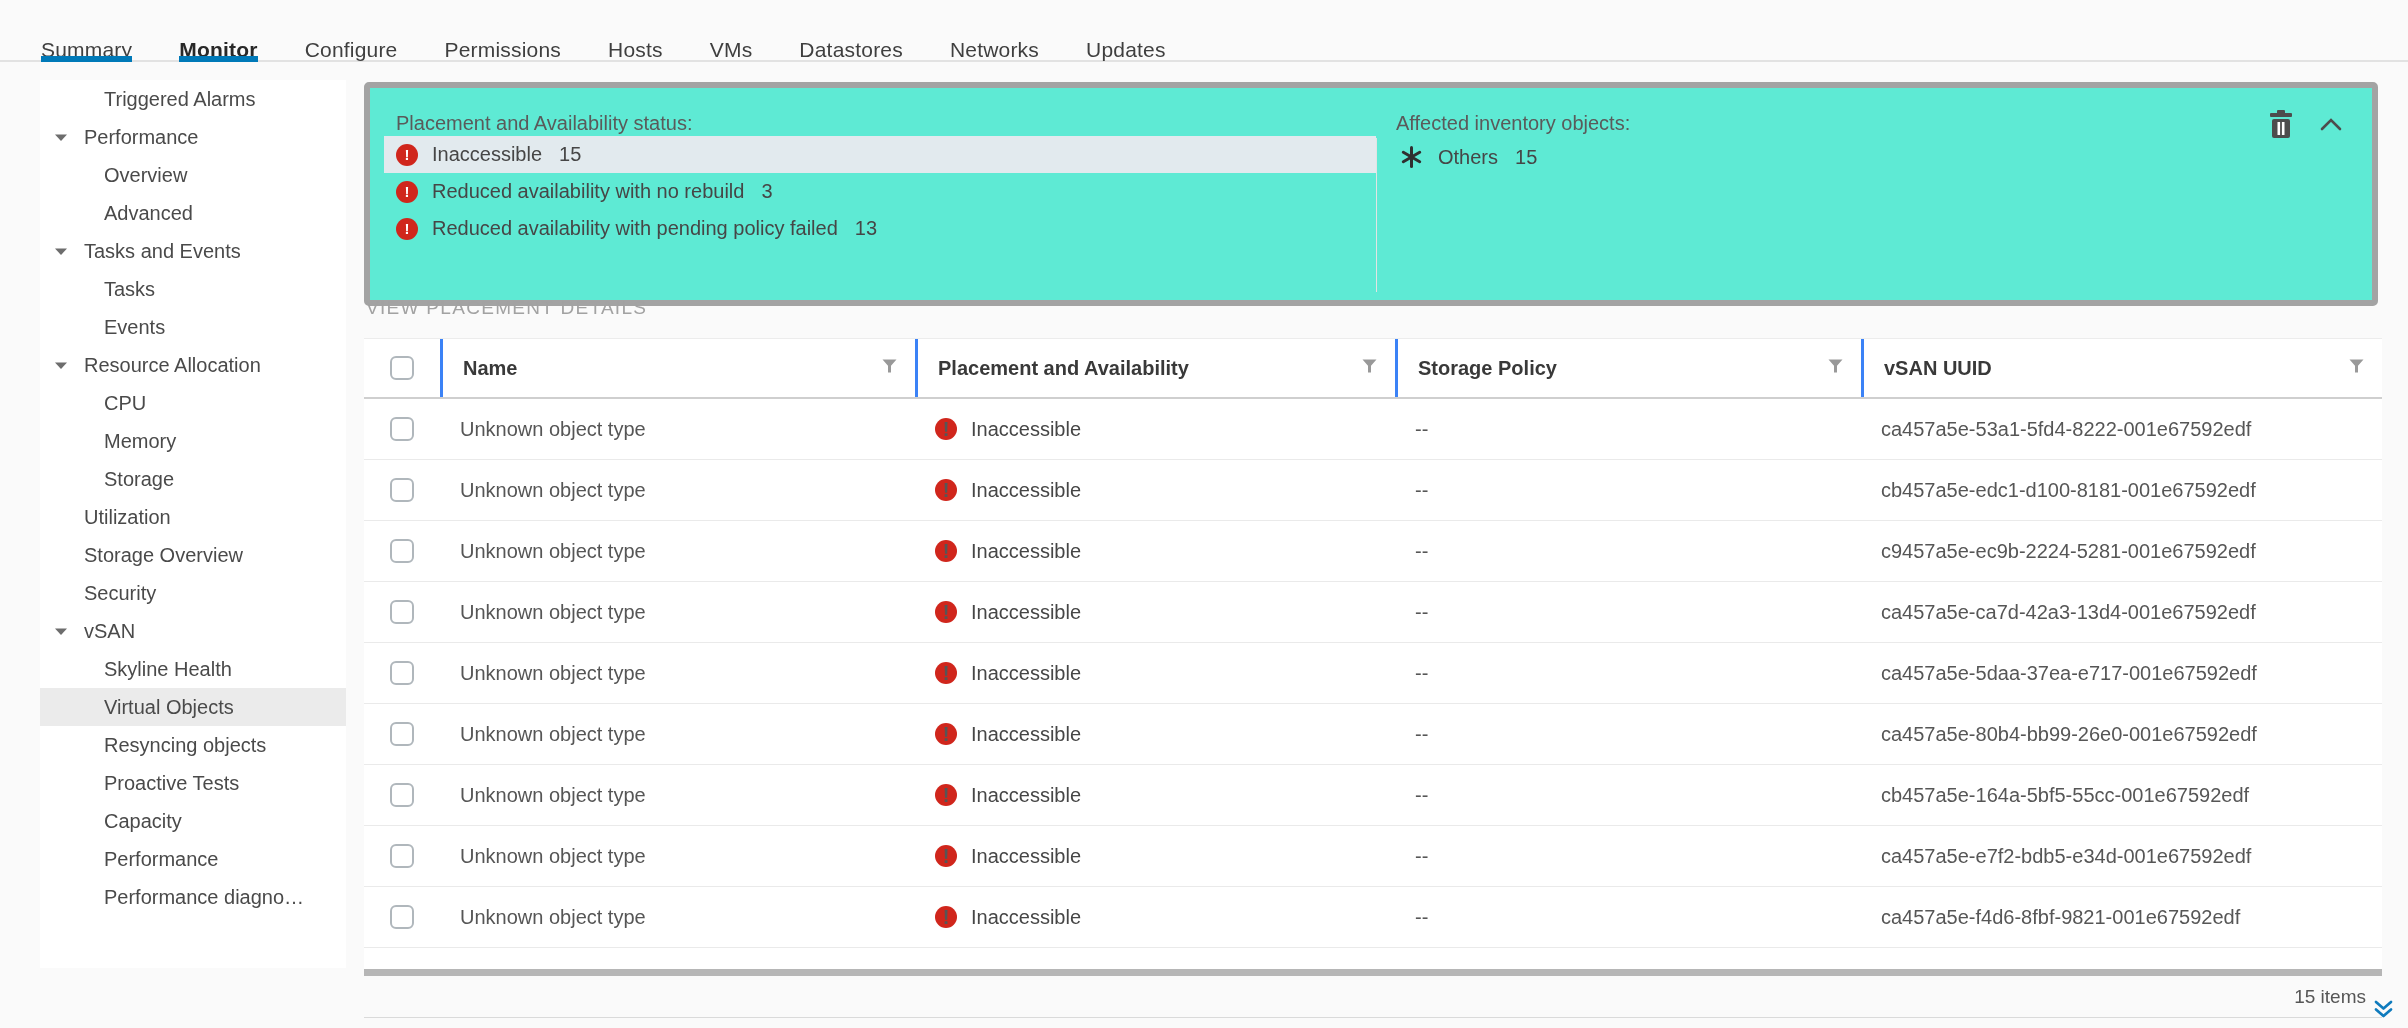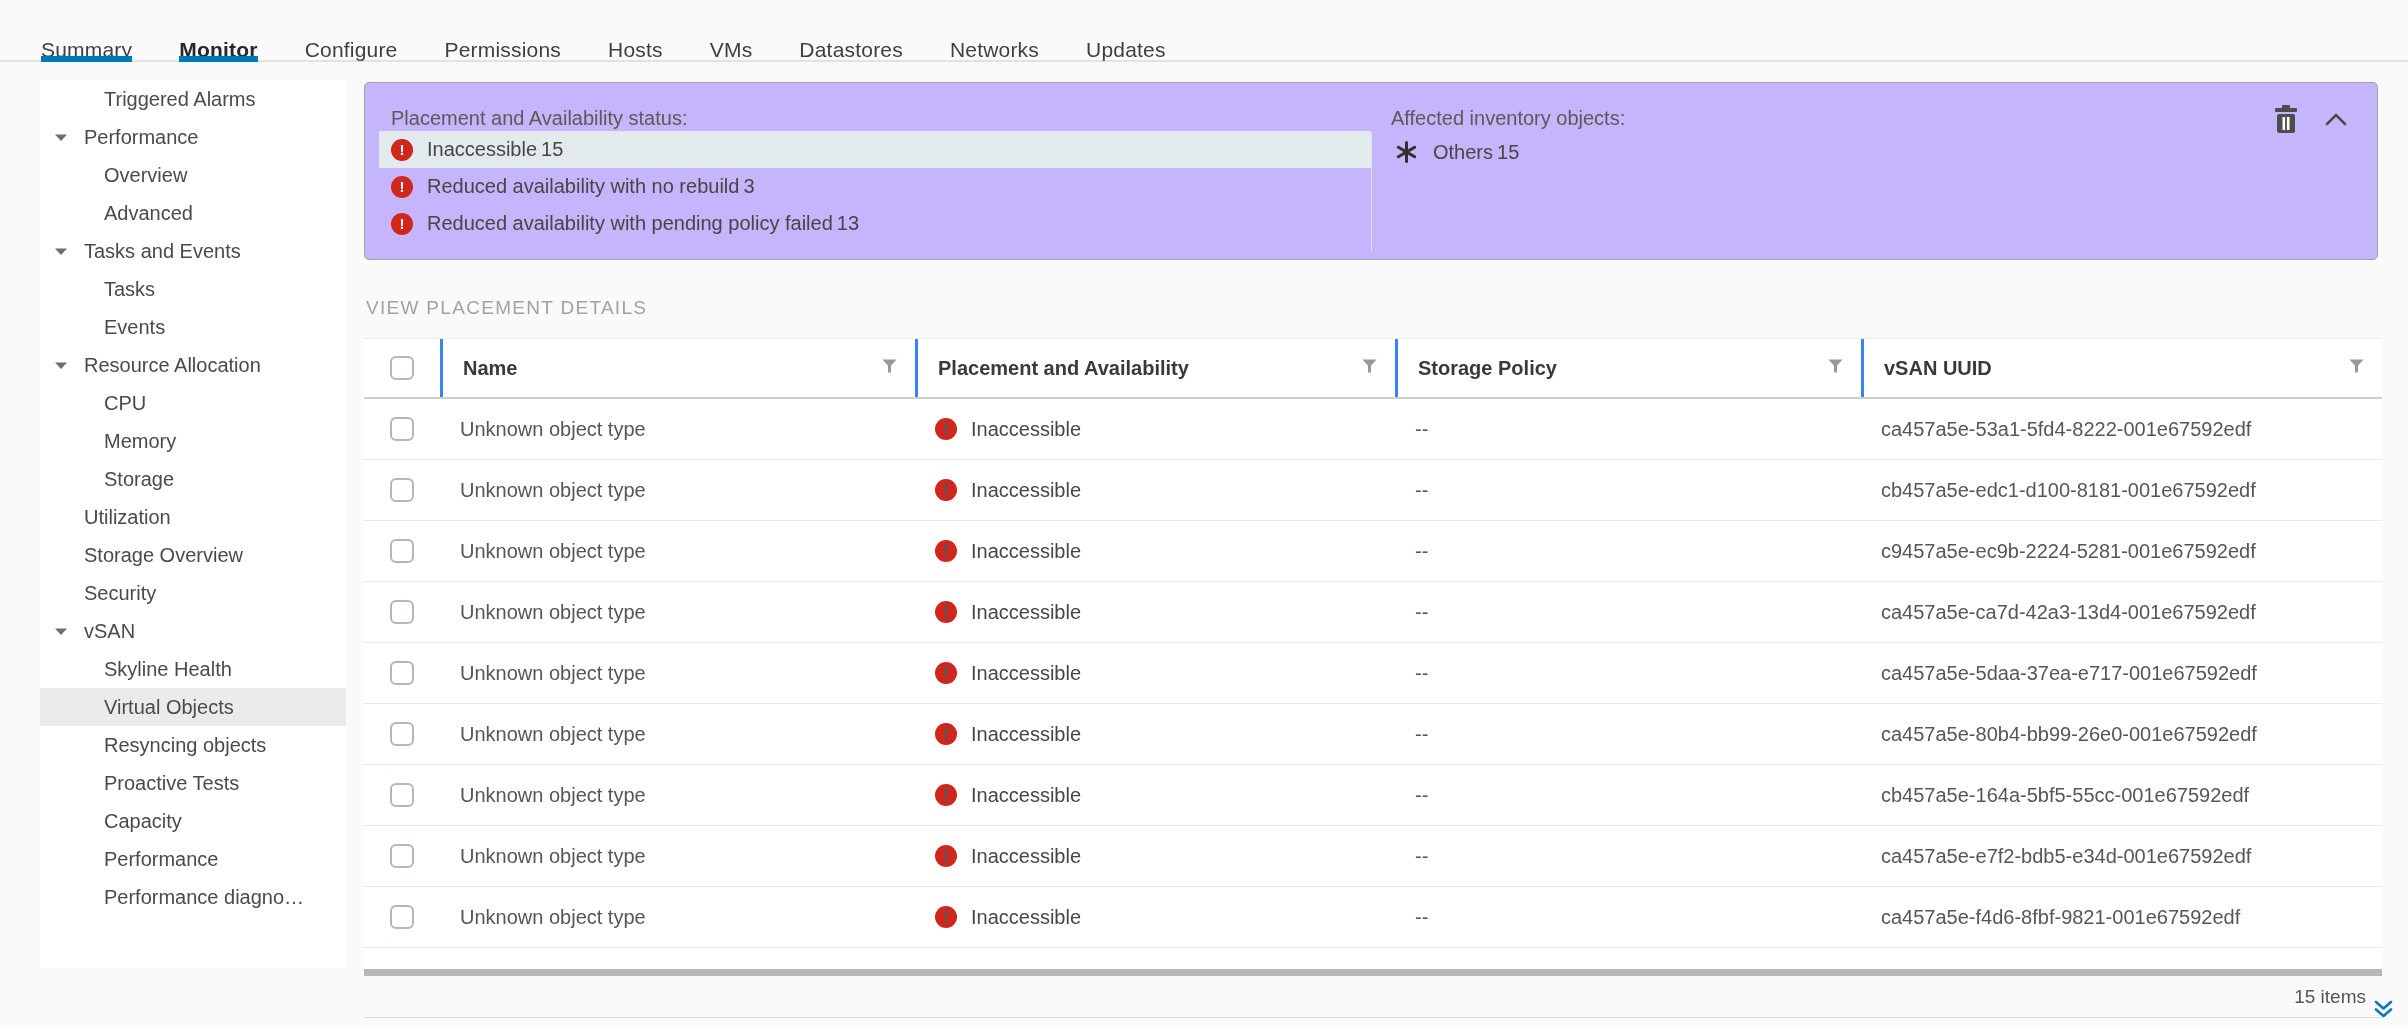--- a/index.html
+++ b/index.html
@@ -18,32 +18,32 @@
   
   .sidebar{position:absolute;left:40px;top:80px;width:306px;height:888px;background:#fff;overflow:hidden;}
   .side-item{height:38px;display:flex;align-items:center;cursor:pointer;box-sizing:border-box;}
   .side-item.lvl0{padding-left:14px;}
   .side-item.lvl1{padding-left:64px;}
   .side-item.selected{background:var(--side-sel);}
   .caret{width:30px;display:flex;align-items:center;flex:0 0 30px;}
   .side-label{font-size:20px;color:#4a4a4a;white-space:nowrap;}
 
   
-  .card{position:absolute;left:364px;top:82px;width:2014px;height:178px;background:#c4b5fd;
-    border:1px solid #a3a3a3;border-radius:5px;box-sizing:border-box;}
+  .card{position:absolute;left:364px;top:82px;width:2014px;height:224px;background:#5eead4;
+    border:6px solid #a3a3a3;border-radius:5px;box-sizing:border-box;}
   .card-title{position:absolute;font-size:20px;color:#5a5a5a;top:24px;}
   .card-title.left{left:26px;}
   .card-title.right{left:1026px;}
   .status-list{position:absolute;left:14px;top:48px;width:992px;}
   .status-row{height:37px;display:flex;align-items:center;padding-left:12px;box-sizing:border-box;cursor:pointer;}
   .status-row.selected{background:var(--sel-bg);}
   .err-icon{width:22px;height:22px;border-radius:50%;background:var(--error);color:#fff;
     display:inline-flex;align-items:center;justify-content:center;font-size:15px;font-weight:700;flex:0 0 22px;}
   .status-label{font-size:20px;color:#464646;margin-left:14px;white-space:nowrap;}
-  .status-count{font-size:20px;color:#464646;margin-left:4px;text-align:center;}
+  .status-count{font-size:20px;color:#464646;margin-left:17px;text-align:center;}
   .v-divider{position:absolute;left:1006px;top:50px;bottom:8px;width:1px;background:#e3e3e3;}
   .affected-list{position:absolute;left:1030px;top:52px;}
   .affected-row{height:34px;display:flex;align-items:center;cursor:pointer;}
   .ast-icon{display:inline-flex;align-items:center;flex:0 0 24px;}
   .icon-btn{position:absolute;top:22px;background:none;border:none;padding:0;cursor:pointer;line-height:0;}
   .icon-btn.trash{right:78px;}
   .icon-btn.collapse{right:30px;top:30px;}
 
   
   .section-label{position:absolute;left:366px;top:297px;font-size:19px;color:#a2a2a2;letter-spacing:1.3px;}

